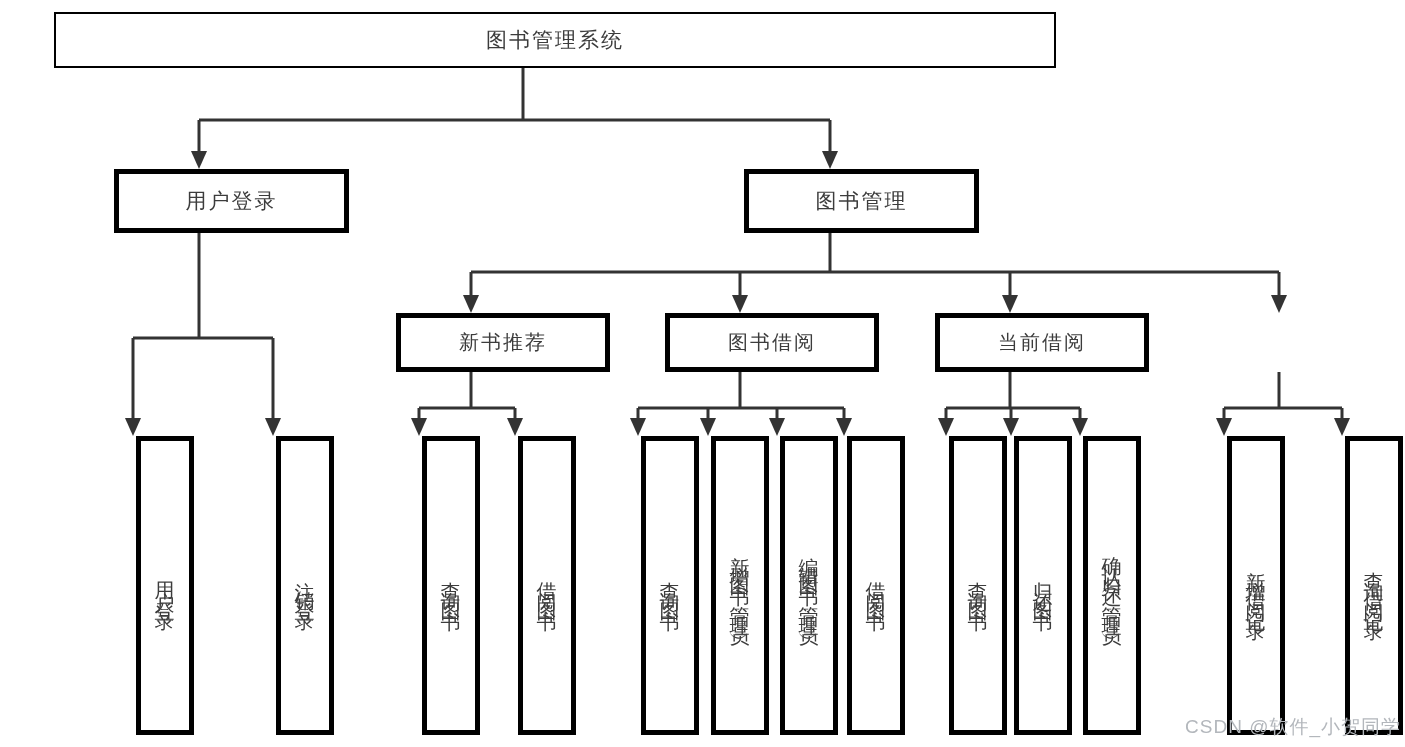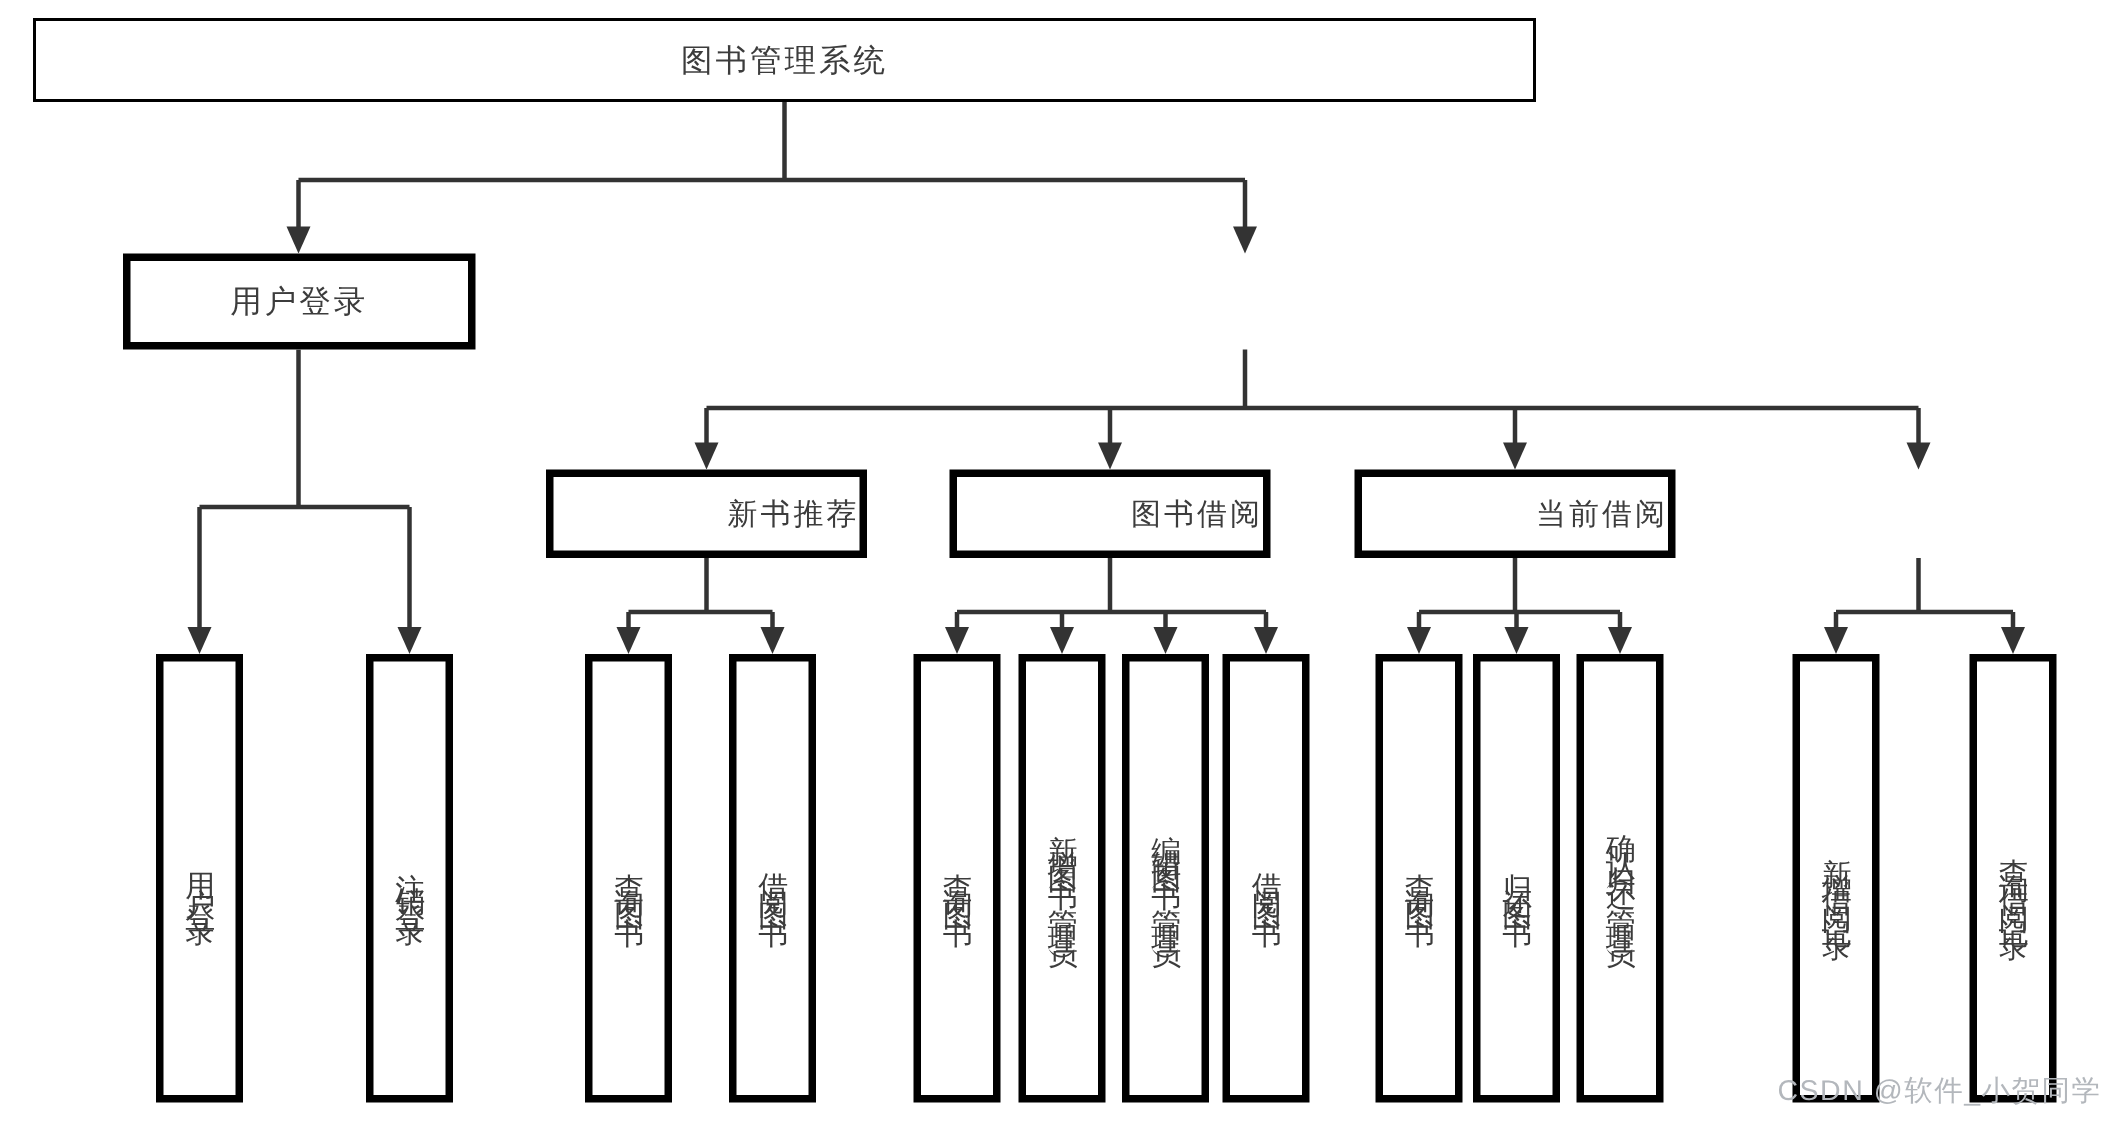--- a/index.html
+++ b/index.html
@@ -19,24 +19,25 @@
   .box {
     position: absolute;
     box-sizing: border-box;
     background: #ffffff;
     border: 5px solid #000000;
     display: flex;
     align-items: center;
     justify-content: center;
     color: #3c3c3c;
     text-align: center;
+    margin-left: 32px;
   }
   .box.root { border-width: 2px; font-size: 21px; letter-spacing: 2px; }
   .box.h2   { font-size: 21px; letter-spacing: 2px; }
-  .box.h3   { font-size: 20px; letter-spacing: 2px; justify-content: flex-end; }
+  .box.h3   { font-size: 20px; letter-spacing: 2px; }
   .box.leaf span {
     writing-mode: vertical-rl;
     font-size: 20px;
     letter-spacing: 10px;
     line-height: 1;
   }
   .watermark {
     position: absolute;
     right: 4px;
     bottom: 7px;
@@ -108,20 +109,23 @@
       <polygon points="1334,418 1350,418 1342,436" fill="#333333"></polygon>
     </svg>
 
   <div class="box root" style="left:22px;top:12px;width:1002px;height:56px">
     <span>图书管理系统</span>
   </div>
 
   <div class="box h2" style="left:82px;top:169px;width:235px;height:64px">
     <span>用户登录</span>
   </div>
+  <div class="box h2" style="left:712px;top:169px;width:235px;height:64px">
+    <span>图书管理</span>
+  </div>
 
   <div class="box h3" style="left:364px;top:313px;width:214px;height:59px">
     <span>新书推荐</span>
   </div>
   <div class="box h3" style="left:633px;top:313px;width:214px;height:59px">
     <span>图书借阅</span>
   </div>
   <div class="box h3" style="left:903px;top:313px;width:214px;height:59px">
     <span>当前借阅</span>
   </div>

